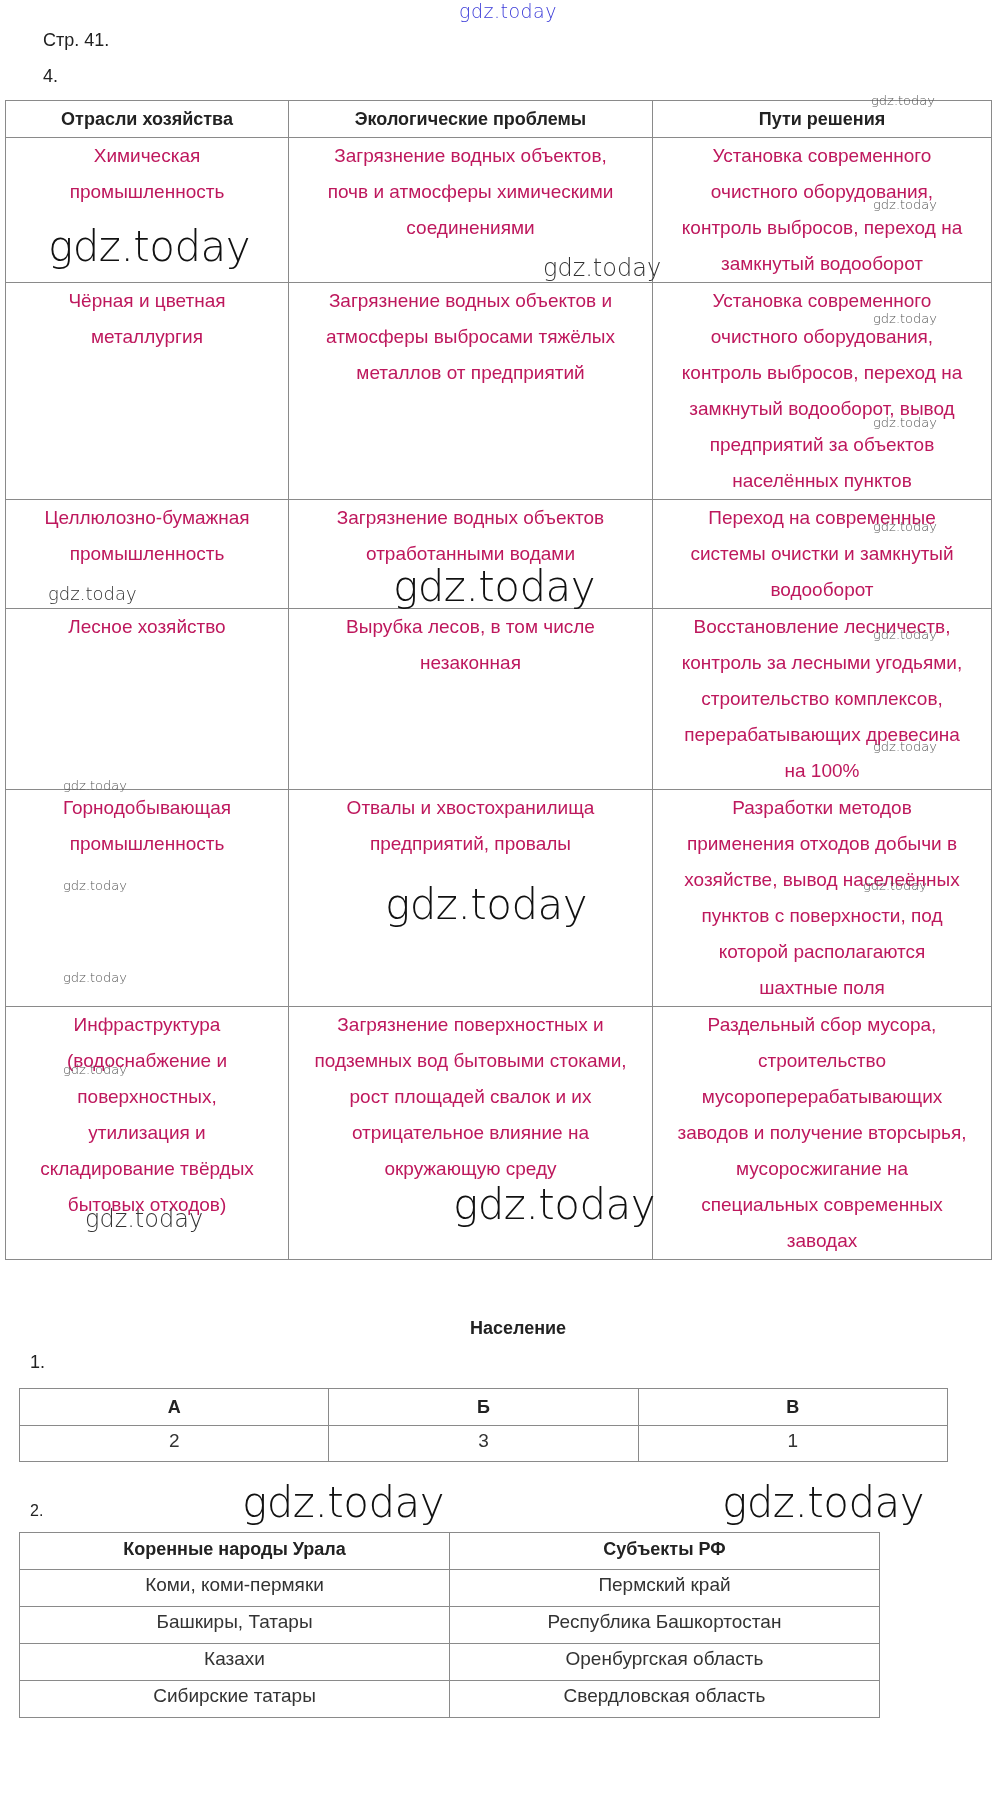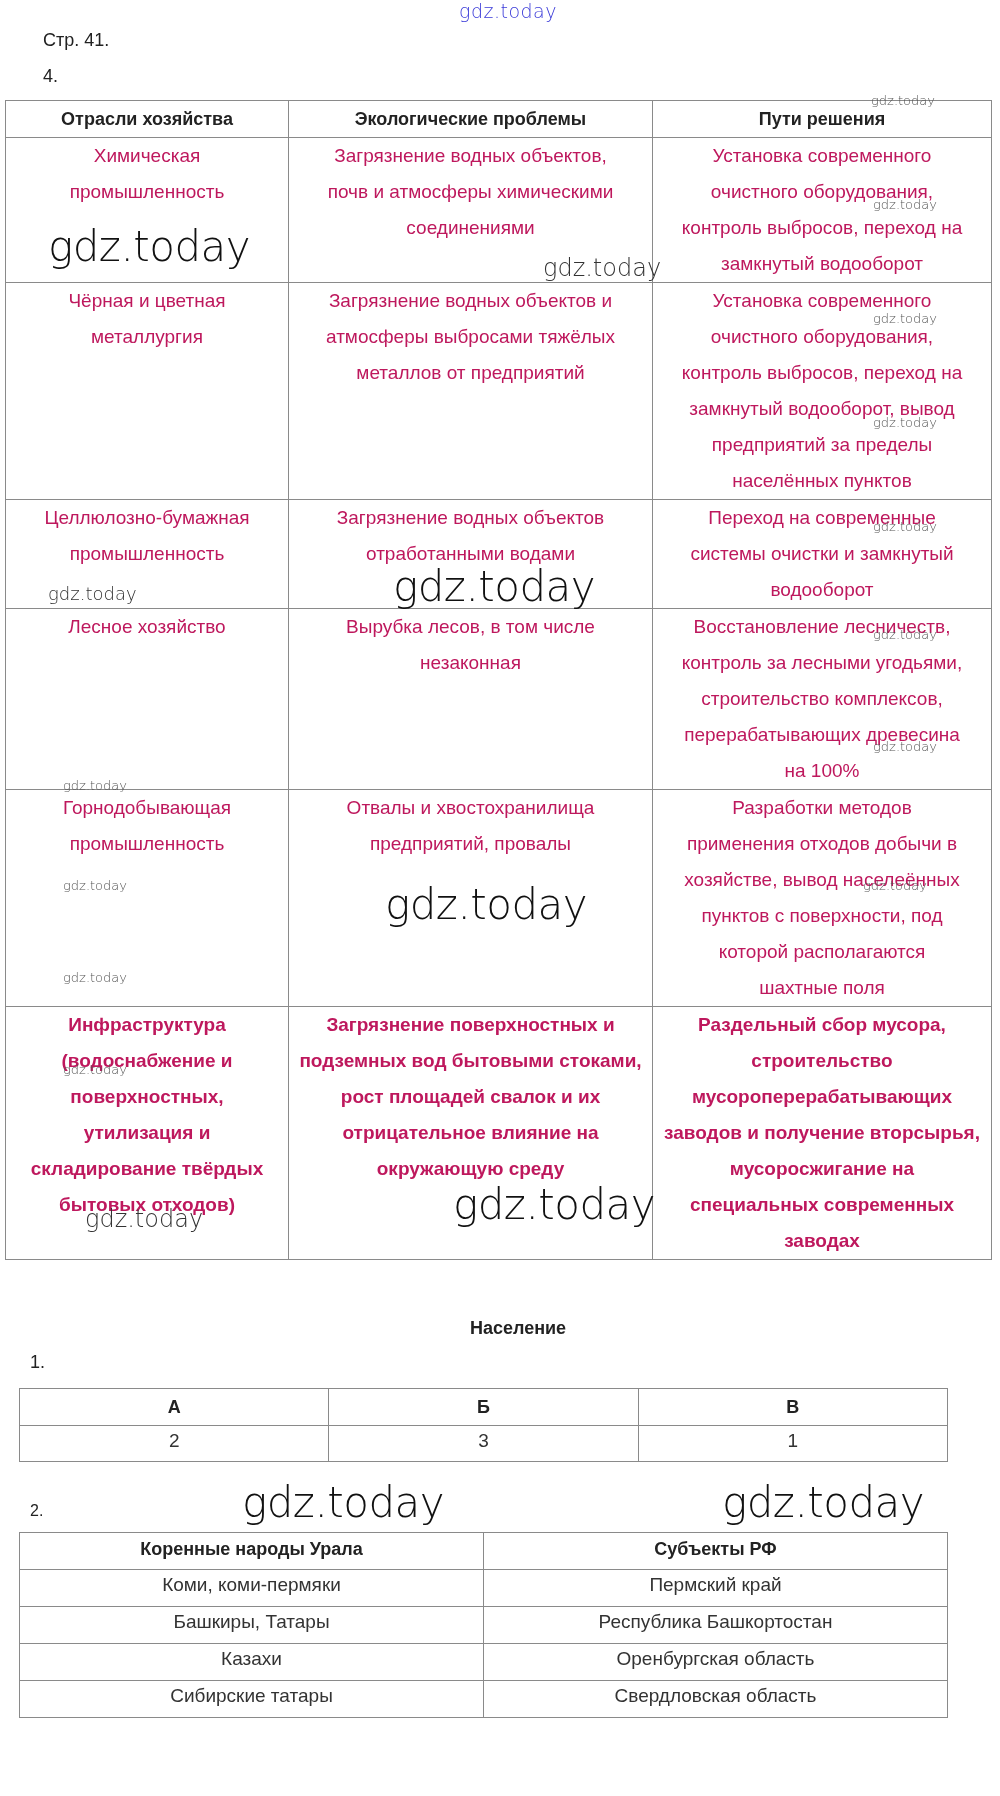--- a/index.html
+++ b/index.html
@@ -15,21 +15,21 @@
   th { font-weight:bold; font-size:18px; color:#222; }
   #t1 { left:5px; top:100px; width:983px; }
   #t1 th { height:36px; line-height:36px; }
   #t1 td { font-size:19px; line-height:36px; color:#be185d; padding-top:0px; }
   #t1 .c1 { width:282px;margin-top:20px; } #t1 .c2 { width:363px; } #t1 .c3 { width:338px; }
   .cell-line { display:block; white-space:nowrap; }
   .section-title { left:0; width:970px; top:1318px; text-align:center; font-size:18px; font-weight:bold; color:#222;padding-left:33px; }
   #t2 { left:19px; top:1388px; width:929px; }
   #t2 th { height:36px; line-height:36px; }
   #t2 td { height:35px; line-height:30px; font-size:19px; color:#333; }
-  #t3 { left:19px; top:1532px; width:929px; }
+  #t3 { left:19px; top:1532px; width:861px; }
   #t3 th { height:36px; line-height:32px; }
   #t3 td { height:36px; line-height:30px; font-size:19px; color:#333; }
   .wm { position:absolute; font-family:"DejaVu Sans", sans-serif; font-weight:200; color:#111; white-space:nowrap; }
   .wm-big { font-size:42px; letter-spacing:-0.5px; }
   .wm-med { font-size:24px; color:#333; }
   .wm-small { font-size:13px; color:#555; }
 </style>
 </head>
 <body>
 
@@ -71,21 +71,21 @@
         <td>
           <span class="cell-line">Загрязнение водных объектов и</span>
           <span class="cell-line">атмосферы выбросами тяжёлых</span>
           <span class="cell-line">металлов от предприятий</span>
         </td>
         <td>
           <span class="cell-line">Установка современного</span>
           <span class="cell-line">очистного оборудования,</span>
           <span class="cell-line">контроль выбросов, переход на</span>
           <span class="cell-line">замкнутый водооборот, вывод</span>
-          <span class="cell-line">предприятий за пределы</span>
+          <span class="cell-line">предприятий за объектов</span>
           <span class="cell-line">населённых пунктов</span>
         </td>
       </tr>
       <tr style="height: 109px;">
         <td>
           <span class="cell-line">Целлюлозно-бумажная</span>
           <span class="cell-line">промышленность</span>
         </td>
         <td>
           <span class="cell-line">Загрязнение водных объектов</span>
@@ -124,21 +124,21 @@
         </td>
         <td>
           <span class="cell-line">Разработки методов</span>
           <span class="cell-line">применения отходов добычи в</span>
           <span class="cell-line">хозяйстве, вывод населеённых</span>
           <span class="cell-line">пунктов с поверхности, под</span>
           <span class="cell-line">которой располагаются</span>
           <span class="cell-line">шахтные поля</span>
         </td>
       </tr>
-      <tr style="height: 250px; font-weight: bold;">
+      <tr style="height: 250px;">
         <td>
           <span class="cell-line">Инфраструктура</span>
           <span class="cell-line">(водоснабжение и</span>
           <span class="cell-line">поверхностных,</span>
           <span class="cell-line">утилизация и</span>
           <span class="cell-line">складирование твёрдых</span>
           <span class="cell-line">бытовых отходов)</span>
         </td>
         <td>
           <span class="cell-line">Загрязнение поверхностных и</span>

